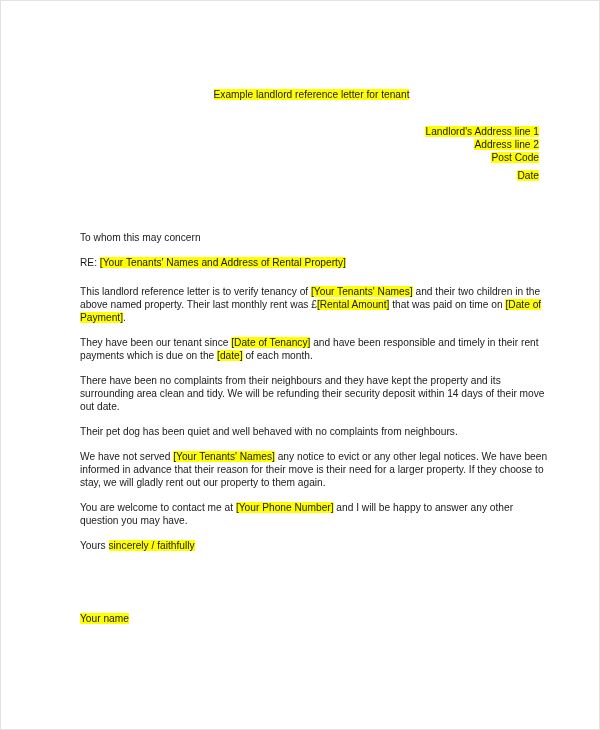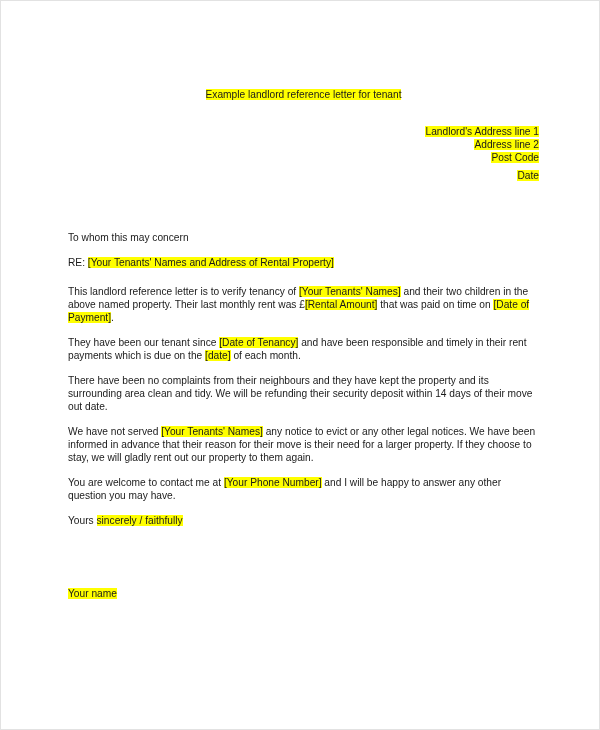--- a/index.html
+++ b/index.html
@@ -34,21 +34,21 @@
     background: #ffff00;
     color: #1a1a1a;
     padding: 0;
     box-decoration-break: clone;
     -webkit-box-decoration-break: clone;
   }
   .doc-title {
     text-align: center;
     margin: 0;
     position: absolute;
-    left: 0;
+    left: 8px;
     top: 87px;
     width: 471px;
     font-size: 10.2px;
     line-height: 13px;
     font-weight: normal;
   }
   .address-block {
     position: absolute;
     left: 0;
     top: 124px;
@@ -59,21 +59,21 @@
     display: block;
     line-height: 13.2px;
   }
   .address-block .date-line {
     display: block;
     margin-top: 4px;
     line-height: 13.2px;
   }
   .body-block {
     position: absolute;
-    left: 0;
+    left: 12px;
     top: 230px;
     width: 471px;
   }
   .p {
     margin: 0 0 12px 0;
     text-align: left;
   }
   .salutation {
     margin: 0 0 12px 0;
   }
@@ -106,20 +106,21 @@
     <div class="body-block">
 
       <p class="salutation">To whom this may concern</p>
 
       <p class="re-line"><span>RE: </span><mark class="hl">[Your Tenants' Names and Address of Rental Property]</mark></p>
 
       <div id="paragraph-list">
           <p class="p"><span>This landlord reference letter is to verify tenancy of </span><mark class="hl">[Your Tenants' Names]</mark><span> and their two children in the above named property.  Their last monthly rent was £</span><mark class="hl">[Rental Amount]</mark><span> that was paid on time on </span><mark class="hl">[Date of Payment]</mark><span>.</span></p>
           <p class="p"><span>They have been our tenant since </span><mark class="hl">[Date of Tenancy]</mark><span> and have been responsible and timely in their rent payments which is due on the </span><mark class="hl">[date]</mark><span> of each month.</span></p>
           <p class="p"><span>There have been no complaints from their neighbours and they have kept the property and its surrounding area clean and tidy. We will be refunding their security deposit within 14 days of their move out date.</span></p>
+          <p class="p"><span>Their pet dog has been quiet and well behaved with no complaints from neighbours.</span></p>
           <p class="p"><span>We have not served </span><mark class="hl">[Your Tenants' Names]</mark><span> any notice to evict or any other legal notices.  We have been informed in advance that their reason for their move is their need for a larger property.  If they choose to stay, we will gladly rent out our property to them again.</span></p>
           <p class="p"><span>You are welcome to contact me at </span><mark class="hl">[Your Phone Number]</mark><span> and I will be happy to answer any other question you may have.</span></p>
         </div>
 
       <p class="closing"><span>Yours </span><mark class="hl">sincerely / faithfully</mark></p>
 
       <p class="signature"><mark class="hl">Your name</mark></p>
 
     </div>
   </div>

